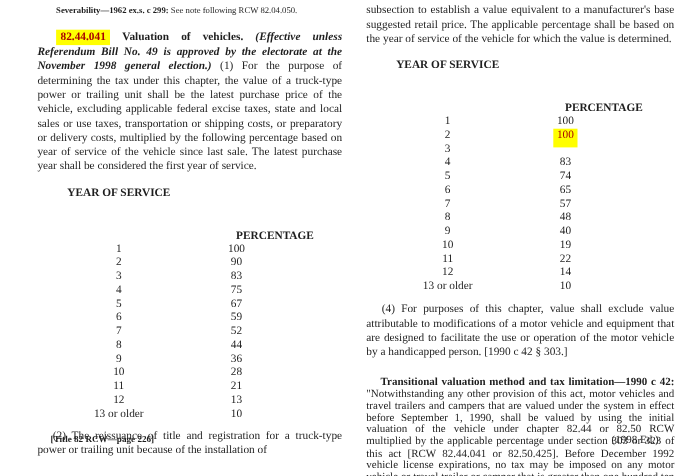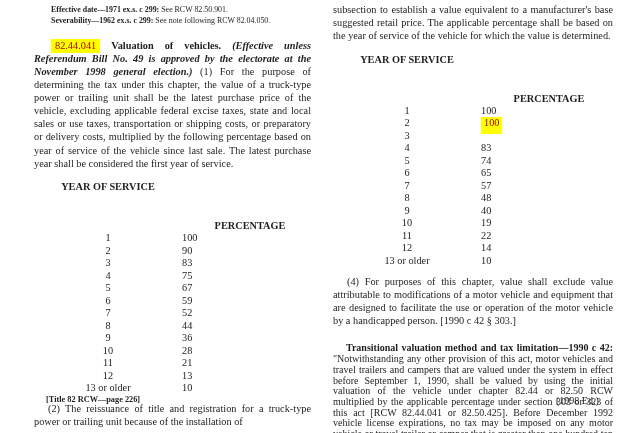--- a/index.html
+++ b/index.html
@@ -24,33 +24,33 @@
   .para-cont { margin-top: 3px; }
   .para-indent { text-indent: 14px; }
   .para-2 { margin-top: 7px; }
   .para-4 { margin-top: 8px; }
   .bold { font-weight: bold; }
   .bolditalic { font-weight: bold; font-style: italic; }
 
   .section-hl {
     background: var(--highlight, #ffff00);
     color: var(--highlight-text, #a80000);
-    font-weight: normal;
+    font-weight: bold;
     padding: 1px 4px 2px 4px;
   }
 
   
   .rcw-table { margin-top: 2px; font-size: 10.3px; }
   .thead, .trow { display: grid; grid-template-columns: 148px 122px; }
   .thead { font-weight: bold; line-height: 13px; }
   .thead .h0 { text-align: center; }
   .thead .h1 { text-align: center; padding-left: 14px; margin-top: 39px; }
   .trow { line-height: 12.5px; }
   .tcell.c0 { text-align: center; }
-  .tcell.c1 { text-align: left; padding-right: 56px; }
+  .tcell.c1 { text-align: center; padding-right: 56px; }
   .cell-hl {
     background: var(--highlight, #ffff00);
     color: var(--highlight-text, #a80000);
     padding: 0 3px 6px 3px;
   }
 
   
   .trans { margin-top: 16px; font-size: 10px; line-height: 10.7px; text-align: justify; text-indent: 13px; }
   .trans-label { font-weight: bold; }
 
@@ -59,24 +59,20 @@
   .footer-right { position: absolute; left: 556px; top: 395px; font-size: 10px; }
 </style>
 </head>
 <body>
 
 <div class="page">
 
   <div class="col col-left">
 
     <div class="notes">
-      <div>
-        <span class="note-label">Effective date—1971 ex.s. c 299:</span>
-        <span>See RCW 82.50.901.</span>
-      </div>
       <div>
         <span class="note-label">Severability—1962 ex.s. c 299:</span>
         <span>See note following RCW 82.04.050.</span>
       </div>
     </div>
 
     <p class="para para-section">
       <span class="section-hl">82.44.041</span>
       <span class="bold">Valuation of vehicles.</span>
       <span class="bolditalic">(Effective unless Referendum Bill No. 49 is approved by the electorate at the November 1998 general election.)</span>

